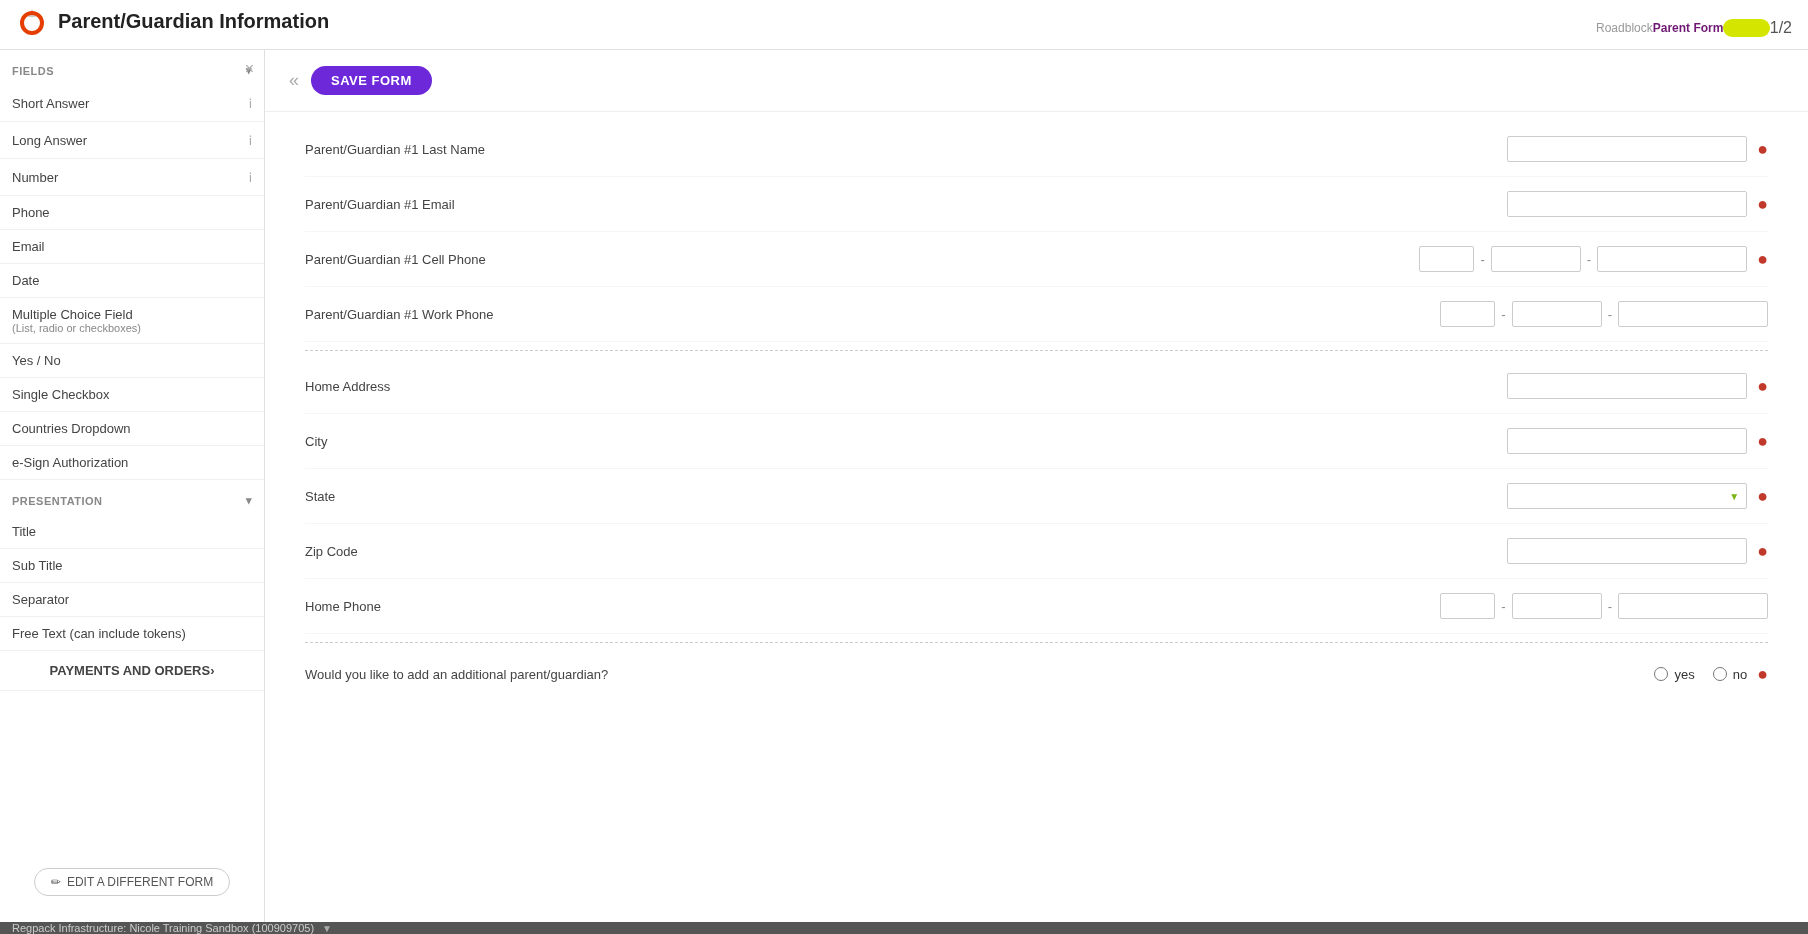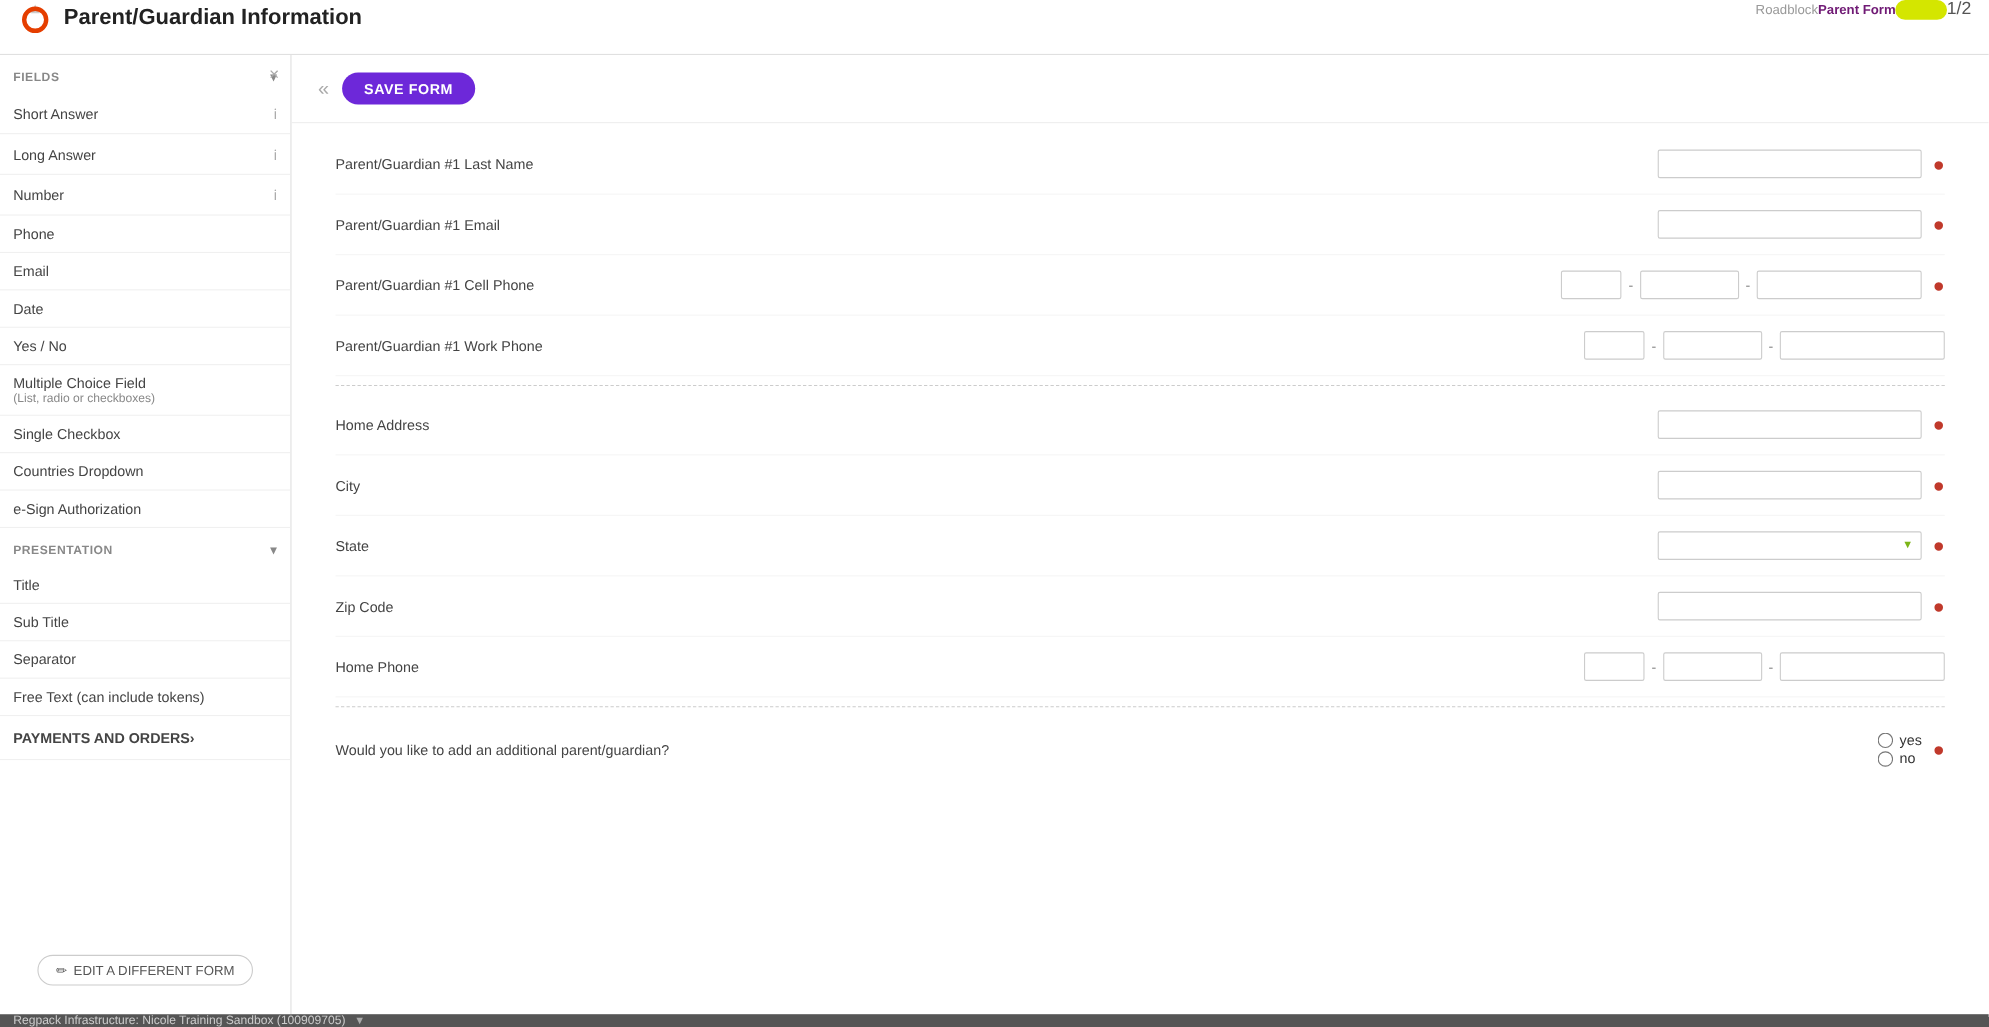--- a/index.html
+++ b/index.html
@@ -1,22 +1,22 @@
 <!DOCTYPE html>
 <html><head>
   <meta charset="utf-8">
   <style>
     * { box-sizing: border-box; margin: 0; padding: 0; }
     body { font-family: Arial, sans-serif; font-size: 13px; color: #333; background: #fff; height: 934px; overflow: hidden; display: flex; flex-direction: column; }
 
     
     .header {
       display: flex;
-      align-items: flex-start;
-      padding: 0 16px;
+      align-items: flex-end;
+      padding: 12px 16px;
       height: 50px;
       border-bottom: 1px solid #e0e0e0;
       background: #fff;
       flex-shrink: 0;
     }
     .header-left {
       display: flex;
       align-items: center;
       gap: 10px;
       flex: 1;
@@ -126,21 +126,21 @@
       border: 1px solid #ccc;
       border-radius: 20px;
       padding: 6px 16px;
       background: #fff;
       cursor: pointer;
       font-size: 12px;
       color: #555;
     }
     .payments-row {
       display: flex;
-      justify-content: flex-start;
+      justify-content: center;
       align-items: center;
       padding: 12px 12px;
       border-bottom: 1px solid #f0f0f0;
       cursor: pointer;
       color: #444;
       font-size: 13px;
       font-weight: bold;
     }
 
     
@@ -254,22 +254,22 @@
       top: 50%;
       transform: translateY(-50%);
       color: #7cb518;
       font-size: 10px;
       pointer-events: none;
     }
 
     
     .radio-group {
       display: flex;
-      flex-direction: column;
-      gap: 2px;
+      flex-direction: row;
+      gap: 18px;
     }
     .radio-label {
       display: flex;
       align-items: center;
       gap: 6px;
       font-size: 13px;
       cursor: pointer;
     }
     .radio-input {
       width: 14px;
@@ -344,28 +344,28 @@
 
     <div class="sidebar-item">
       <span>Email</span>
     </div>
 
     <div class="sidebar-item">
       <span>Date</span>
     </div>
 
     <div class="sidebar-item">
-      <span>Yes / No</span>
-    </div>
-
-    <div class="sidebar-item">
       <div class="sidebar-item-multiline">
         <span>Multiple Choice Field</span>
         <span class="sidebar-item-sub">(List, radio or checkboxes)</span>
       </div>
+    </div>
+
+    <div class="sidebar-item">
+      <span>Yes / No</span>
     </div>
 
     <div class="sidebar-item">
       <span>Single Checkbox</span>
     </div>
 
     <div class="sidebar-item">
       <span>Countries Dropdown</span>
     </div>
 

